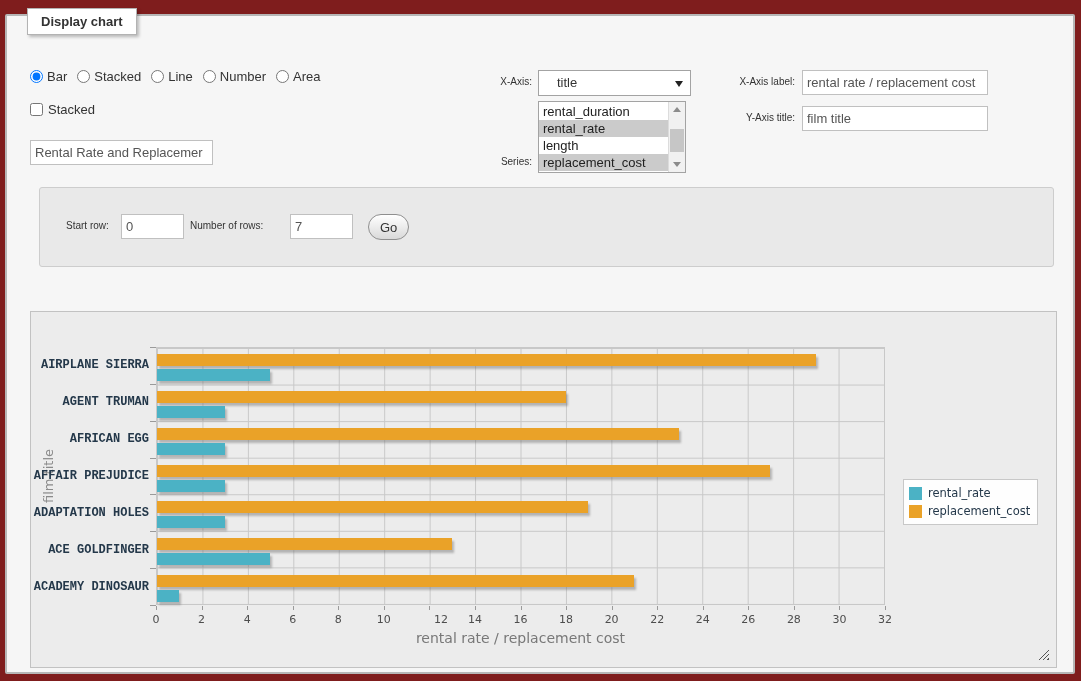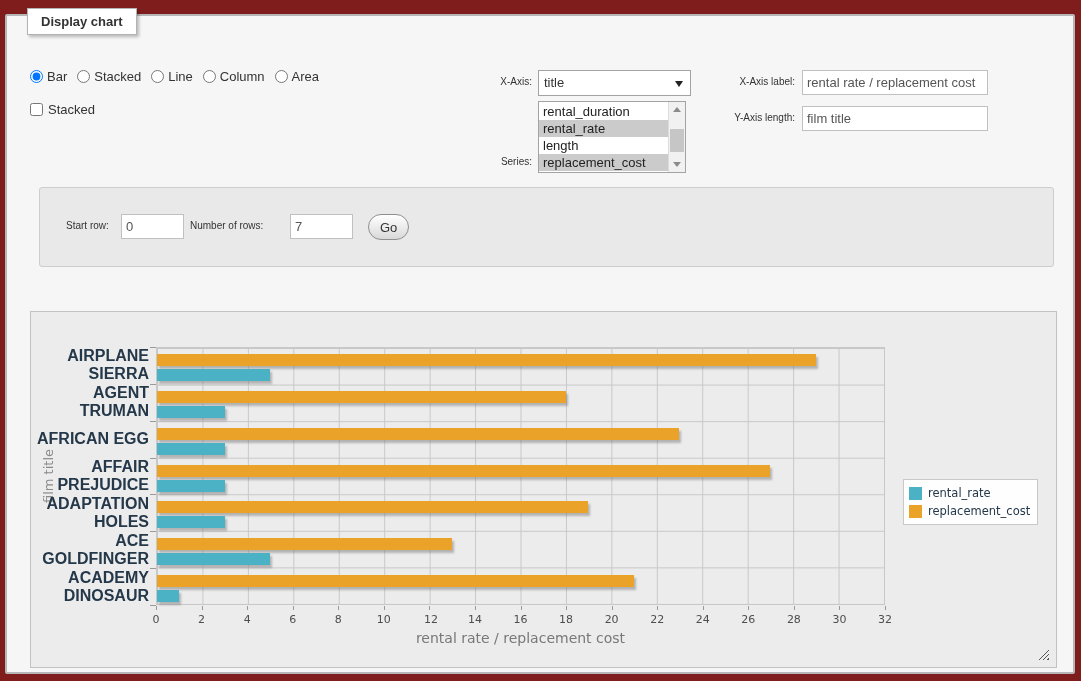--- a/index.html
+++ b/index.html
@@ -22,21 +22,21 @@
   .radio-item input { width:13px; height:13px; }
   #stacked-row { position:absolute; left:23px; top:86px; display:flex; align-items:center; gap:5px; font-size:13px; color:#333; }
   #stacked-row input { width:13px; height:13px; }
 
   input[type=text] { border:1px solid #c0c0c0; background:#fff; font-family:"Liberation Sans",sans-serif;
     font-size:13px; color:#555; padding:0 4px; }
   #chart-title-input { position:absolute; left:23px; top:124px; width:183px; height:25px; }
 
   
   #x-axis-select { position:absolute; left:531px; top:54px; width:153px; height:26px; background:#fff;
-    border:1px solid #a3a3a3; font-size:13px; color:#333; line-height:24px; padding-left:5px; cursor:default; }
+    border:1px solid #a3a3a3; font-size:13px; color:#333; line-height:24px; padding-left:18px; cursor:default; }
   #x-axis-select .arrow { position:absolute; right:7px; top:10px; width:0; height:0;
     border-left:4px solid transparent; border-right:4px solid transparent; border-top:6px solid #222; }
 
   
   #series-listbox { position:absolute; left:531px; top:85px; width:148px; height:72px; background:#fff;
     border:1px solid #a3a3a3; overflow:hidden; }
   #series-items { position:absolute; left:0; top:1px; right:17px; }
   .list-option { height:17px; line-height:17px; font-size:13px; color:#222; padding-left:4px; white-space:nowrap; }
   .list-option.selected { background:#cbcbcb; }
   #series-scrollbar { position:absolute; right:0; top:0; width:17px; height:100%; background:#f1f1f1; border-left:1px solid #dcdcdc; }
@@ -68,21 +68,21 @@
     font-family:"DejaVu Sans",sans-serif; font-size:15px; color:#47515b; }
   #plot { position:absolute; left:125px; top:35px; width:729px; height:258px;
     border:1px solid #c8c8c8;
     background-image:
       linear-gradient(to right, #c8c8c8 1px, transparent 1px),
       linear-gradient(to bottom, #c8c8c8 1px, transparent 1px);
     background-size: calc(100%/16) 100%, 100% calc(100%/7); }
   .plot-row { position:absolute; left:0; width:100%; }
   .bar { position:absolute; left:0; height:12px; box-shadow:2px 3px 2px rgba(110,110,110,0.45); }
   .cat-label { position:absolute; left:0; width:118px; text-align:right;
-    font-family:Liberation Sans, sans-serif; font-size:16px; font-weight:bold; color:#24384a;
+    font-family:Liberation Mono, monospace; font-size:12px; font-weight:bold; color:#24384a;
     display:flex; align-items:center; justify-content:flex-end; }
   .ytick { position:absolute; width:6px; height:1px; background:#9a9a9a; left:119px; }
   .xtick-mark { position:absolute; width:1px; height:4px; background:#9a9a9a; top:294px; }
   .xtick-label { position:absolute; top:301px; transform:translateX(-50%);
     font-family:"DejaVu Sans",sans-serif; font-size:11px; color:#4d4d4d; }
   #x-axis-title { position:absolute; left:125px; top:318px; width:729px; text-align:center;
     font-family:"DejaVu Sans",sans-serif; font-size:14px; color:#787878; }
   #y-axis-title { position:absolute; left:6px; top:35px; height:258px; width:22px;
     display:flex; align-items:center; justify-content:center;
     writing-mode:vertical-rl; transform:rotate(180deg);
@@ -111,33 +111,34 @@
         <label class="radio-item">
           <input type="radio" name="charttype" style="">
           <span>Stacked</span>
         </label>
         <label class="radio-item">
           <input type="radio" name="charttype" style="">
           <span>Line</span>
         </label>
         <label class="radio-item">
           <input type="radio" name="charttype" style="">
-          <span>Column</span>
+          <span>Number</span>
         </label>
         <label class="radio-item">
           <input type="radio" name="charttype" style="">
           <span>Area</span>
         </label>
       </div>
 
     <div id="stacked-row">
       <input type="checkbox" id="stacked-checkbox" style="">
       <span>Stacked</span>
     </div>
 
+    <input type="text" id="chart-title-input" value="Rental Rate and Replacemer" style="">
 
     <div class="lbl ralign" style="left:460px; top:60px; width:65px;">X-Axis:</div>
     <div id="x-axis-select">
       <span>title</span>
       <span class="arrow"></span>
     </div>
 
     <div class="lbl ralign" style="left:460px; top:140px; width:65px;">Series:</div>
     <div id="series-listbox">
       <div id="series-items">
@@ -153,21 +154,21 @@
         <div id="series-thumb"></div>
         <div class="sb-btn down">
             <span class="sb-arrow-down"></span>
           </div>
       </div>
     </div>
 
     <div class="lbl ralign" style="left:695px; top:60px; width:93px;">X-Axis label:</div>
     <input type="text" id="x-axis-label-input" value="rental rate / replacement cost" style="">
 
-    <div class="lbl ralign" style="left:695px; top:96px; width:93px;">Y-Axis length:</div>
+    <div class="lbl ralign" style="left:695px; top:96px; width:93px;">Y-Axis title:</div>
     <input type="text" id="y-axis-label-input" value="film title" style="">
 
     <div id="rows-panel">
       <div class="lbl" style="left:26px; top:32px;">Start row:</div>
       <input type="text" id="start-row-input" value="0" style="">
       <div class="lbl" style="left:150px; top:32px;">Number of rows:</div>
       <input type="text" id="num-rows-input" value="7" style="">
       <button id="go-button">Go</button>
     </div>
 
@@ -238,21 +239,21 @@
         <div class="xtick-label" style="left: 170.562px;">2</div>
         <div class="xtick-mark" style="left: 216.125px;"></div>
         <div class="xtick-label" style="left: 216.125px;">4</div>
         <div class="xtick-mark" style="left: 261.688px;"></div>
         <div class="xtick-label" style="left: 261.688px;">6</div>
         <div class="xtick-mark" style="left: 307.25px;"></div>
         <div class="xtick-label" style="left: 307.25px;">8</div>
         <div class="xtick-mark" style="left: 352.812px;"></div>
         <div class="xtick-label" style="left: 352.812px;">10</div>
         <div class="xtick-mark" style="left: 398.375px;"></div>
-        <div class="xtick-label" style="left: 400px;">12</div>
+        <div class="xtick-label" style="left: 410px;">12</div>
         <div class="xtick-mark" style="left: 443.938px;"></div>
         <div class="xtick-label" style="left: 443.938px;">14</div>
         <div class="xtick-mark" style="left: 489.5px;"></div>
         <div class="xtick-label" style="left: 489.5px;">16</div>
         <div class="xtick-mark" style="left: 535.062px;"></div>
         <div class="xtick-label" style="left: 535.062px;">18</div>
         <div class="xtick-mark" style="left: 580.625px;"></div>
         <div class="xtick-label" style="left: 580.625px;">20</div>
         <div class="xtick-mark" style="left: 626.188px;"></div>
         <div class="xtick-label" style="left: 626.188px;">22</div>

